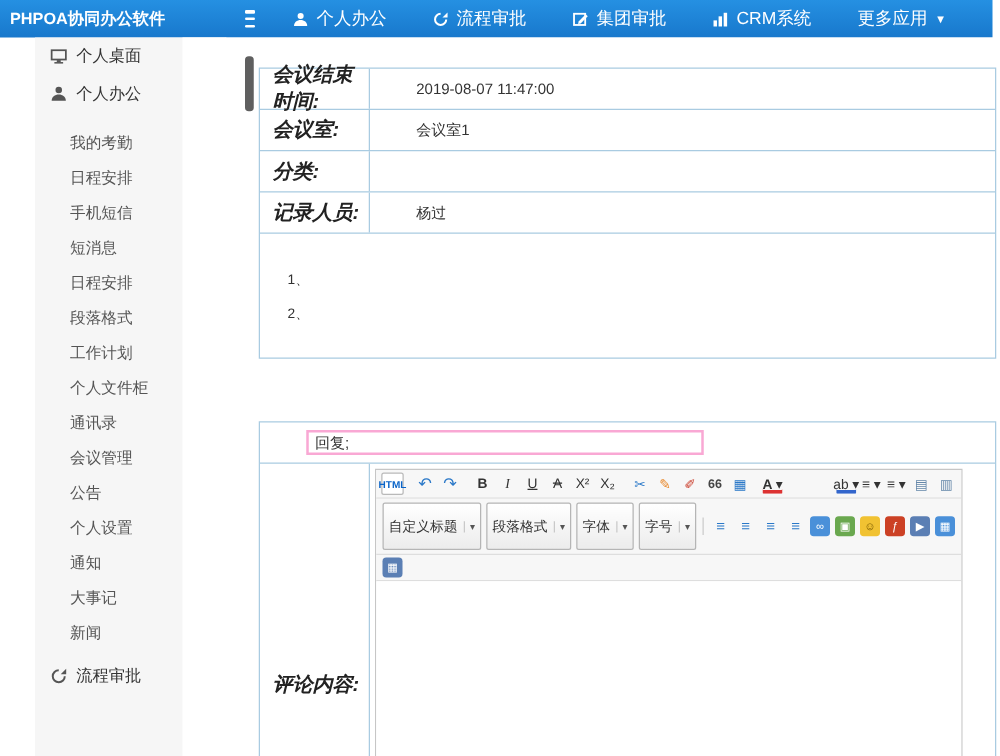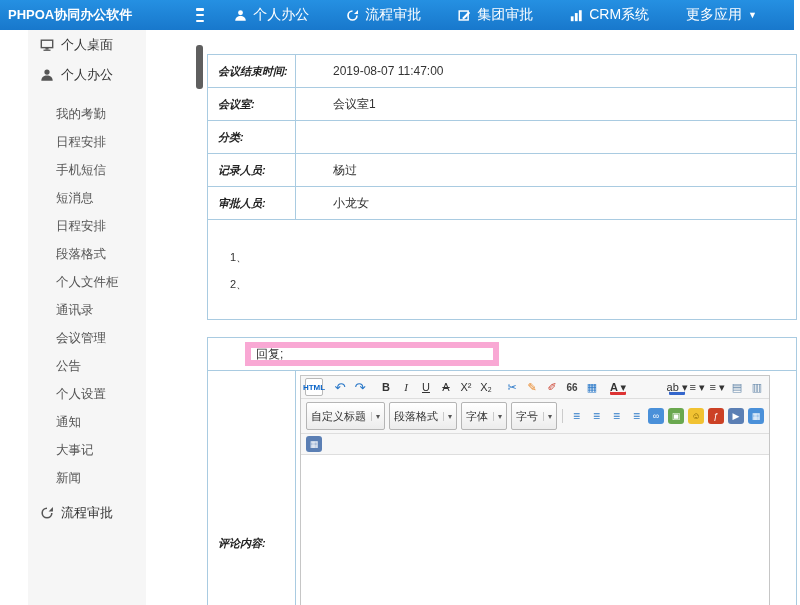--- a/index.html
+++ b/index.html
@@ -31,32 +31,32 @@
 
   
   .main { position:absolute; left:146px; top:30px; right:0; bottom:0; background:#fff; overflow:hidden; }
   .vthumb { position:absolute; left:50px; top:15px; width:7px; height:44px;
     background:#5f5f5f; border-radius:3px; cursor:pointer; }
 
   .detail-table { position:absolute; left:61px; top:24px; right:3px; border:1px solid #a9cbe1; background:#fff; }
   .trow { display:flex; height:33px; border-bottom:1px solid #a9cbe1; }
   .detail-table .trow:last-of-type { border-bottom:none; }
   .tlabel { width:88px; flex:0 0 88px; border-right:1px solid #a9cbe1; display:flex; align-items:center;
-    padding-left:10px; font-size:11px; font-weight:bold; font-style:italic; color:#222; }
+    padding-left:10px; font-size:16px; font-weight:bold; font-style:italic; color:#222; }
   .tvalue { flex:1; display:flex; align-items:center; padding-left:7px; font-size:12px; color:#333;margin-left:30px; }
   .tcontent { height:99px; border-bottom:none; font-size:11px; color:#333;
     padding:24px 0 0 22px; line-height:27px; }
 
   .comment-table { position:absolute; left:61px; top:307px; right:3px; bottom:-2px;
     border:1px solid #a9cbe1; background:#fff; display:flex; flex-direction:column; }
   .comment-table .subject-row { flex:0 0 33px; }
   .comment-table .content-row { flex:1; height:auto; border-bottom:none; }
   .content-row .tlabel { align-items:center; }
   .req { color:#e20000; font-style:normal; margin-left:2px; font-weight:bold; }
-  .subject-input { width:254px; height:20px; border:6px solid #f9a8d4; font-size:12px;
+  .subject-input { width:318px; height:20px; border:2px solid #f9a8d4; font-size:12px;
     padding:6px 5px; color:#333; font-family:inherit; }
 
   
   .editor-cell { flex:1; padding:4px 0 0 4px; display:block; }
   .editor { width:470px; border:1px solid #c6c6c6; background:#fff; }
   .tb-row { background:#f7f7f7; border-bottom:1px solid #dedede; padding:2px 3px;
     display:flex; align-items:center; }
   .tb-btn { display:inline-flex; align-items:center; justify-content:center; min-width:18px; height:18px;
     padding:0 2px; margin:0 1px; font-size:11px; color:#333; border:1px solid transparent; border-radius:2px;
     cursor:pointer; white-space:nowrap; }
@@ -67,21 +67,21 @@
   .b-italic { font-style:italic; font-family:"Liberation Serif","DejaVu Serif",serif; }
   .b-under { text-decoration:underline; }
   .b-strike { text-decoration:line-through; }
   .b-blue { color:#2a78c8; }
   .b-orange { color:#e8882a; }
   .b-red { color:#cc4433; }
   .b-quote { font-weight:bold; font-size:10px; color:#444; }
   .b-fontcolor { box-shadow:inset 0 -3px 0 #d33; font-weight:bold; }
   .b-bgcolor { box-shadow:inset 0 -3px 0 #36c;margin-left:40px; }
   .b-doc { color:#6688aa; }
-  .dropdown { display:inline-flex; align-items:center; height:28px; border:1px solid #b5b5b5;
+  .dropdown { display:inline-flex; align-items:center; height:38px; border:1px solid #b5b5b5;
     background:linear-gradient(#fff,#ececec); margin:1px 2px; font-size:11px; color:#333;
     padding:0 4px; cursor:pointer; border-radius:2px; }
   .dropdown .dd-caret { margin-left:5px; border-left:1px solid #c9c9c9; padding-left:4px; font-size:8px; color:#555; }
   .dd-italic { }
   .b-align { color:#2a78c8; font-size:12px; letter-spacing:-1px; }
   .chip { display:inline-flex; align-items:center; justify-content:center; width:16px; height:16px;
     border-radius:3px; margin:0 2px; font-size:9px; color:#fff; cursor:pointer; }
   .chip-blue   { background:#4a90d9; }
   .chip-green  { background:#6aa84f; }
   .chip-yellow { background:#f1c232; color:#7a5a00; }
@@ -166,20 +166,21 @@
     <span class="toggle">−</span>
   </div>
 
   <div class="side-items">
     <div class="side-item"><span>我的考勤</span></div>
     <div class="side-item"><span>日程安排</span></div>
     <div class="side-item"><span>手机短信</span></div>
     <div class="side-item"><span>短消息</span></div>
     <div class="side-item"><span>日程安排</span></div>
     <div class="side-item"><span>段落格式</span></div>
+    <div class="side-item"><span>工作计划</span></div>
     <div class="side-item"><span>个人文件柜</span></div>
     <div class="side-item"><span>通讯录</span></div>
     <div class="side-item"><span>会议管理</span></div>
     <div class="side-item"><span>公告</span></div>
     <div class="side-item">
       <span>个人设置</span>
       <span class="toggle">+</span>
     </div>
     <div class="side-item"><span>通知</span></div>
     <div class="side-item"><span>大事记</span></div>
@@ -210,24 +211,20 @@
       <div class="tlabel">会议室:</div>
       <div class="tvalue">会议室1</div>
     </div>
     <div class="trow">
       <div class="tlabel">分类:</div>
       <div class="tvalue"></div>
     </div>
     <div class="trow">
       <div class="tlabel">记录人员:</div>
       <div class="tvalue">杨过</div>
-    </div>
-    <div class="trow">
-      <div class="tlabel">审批人员:</div>
-      <div class="tvalue">小龙女</div>
     </div>
     <div class="tcontent">
       <div>1、</div>
       <div>2、</div>
     </div>
   </div>
 
   <div class="comment-table">
     <div class="trow subject-row">
       <div class="tvalue">

